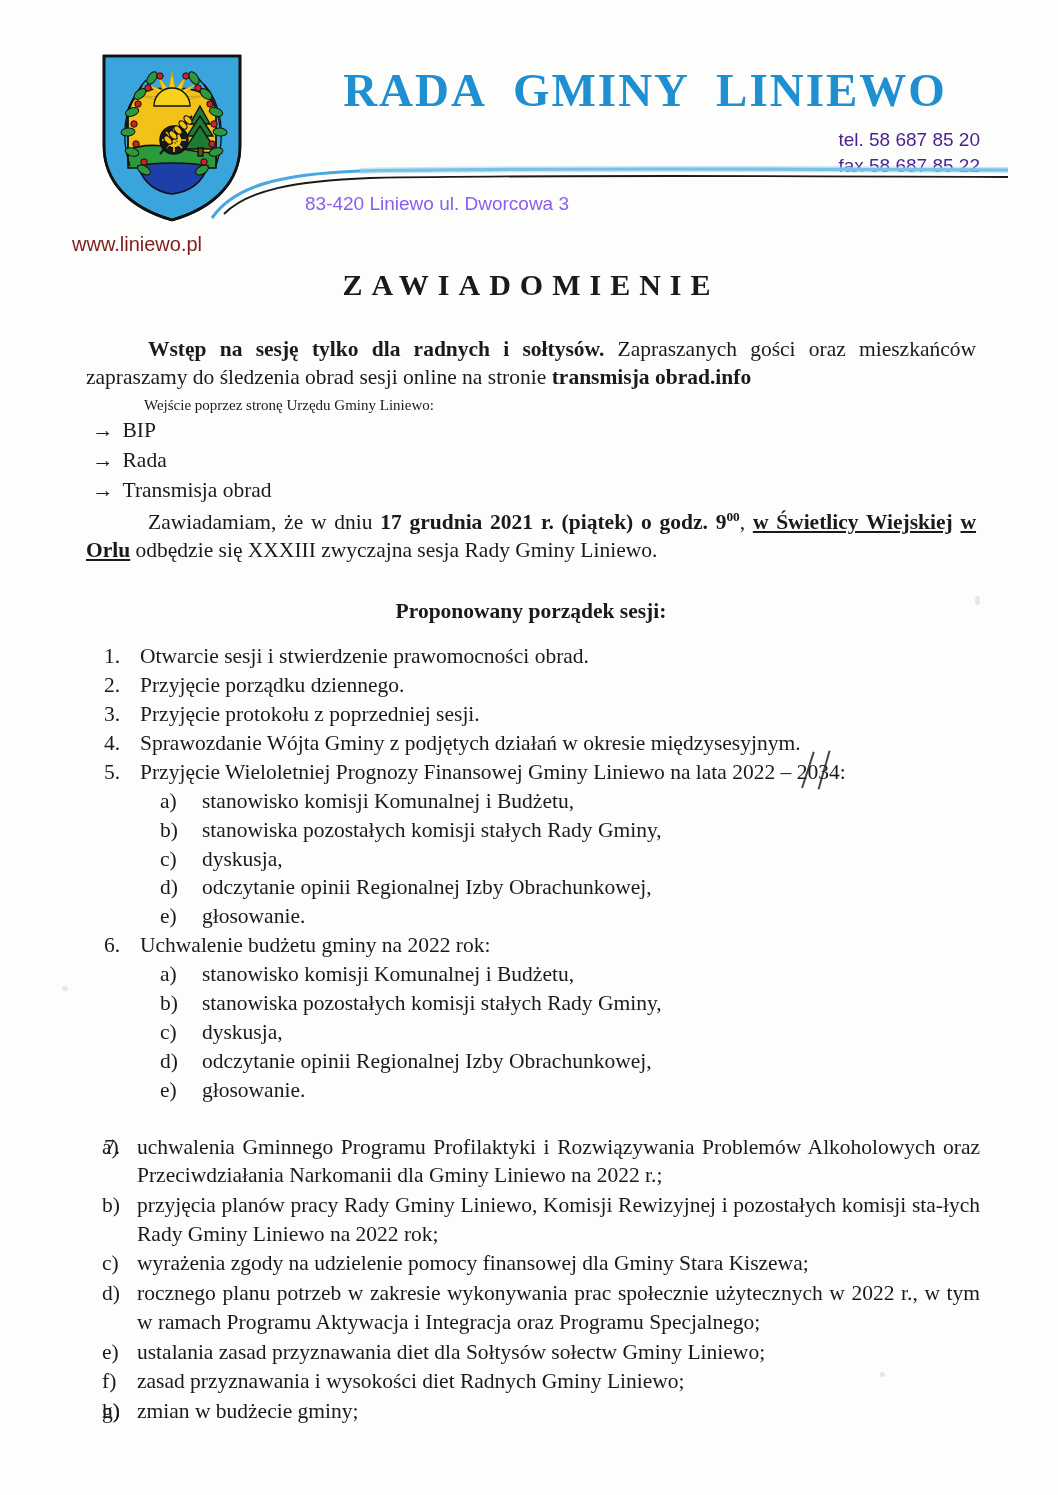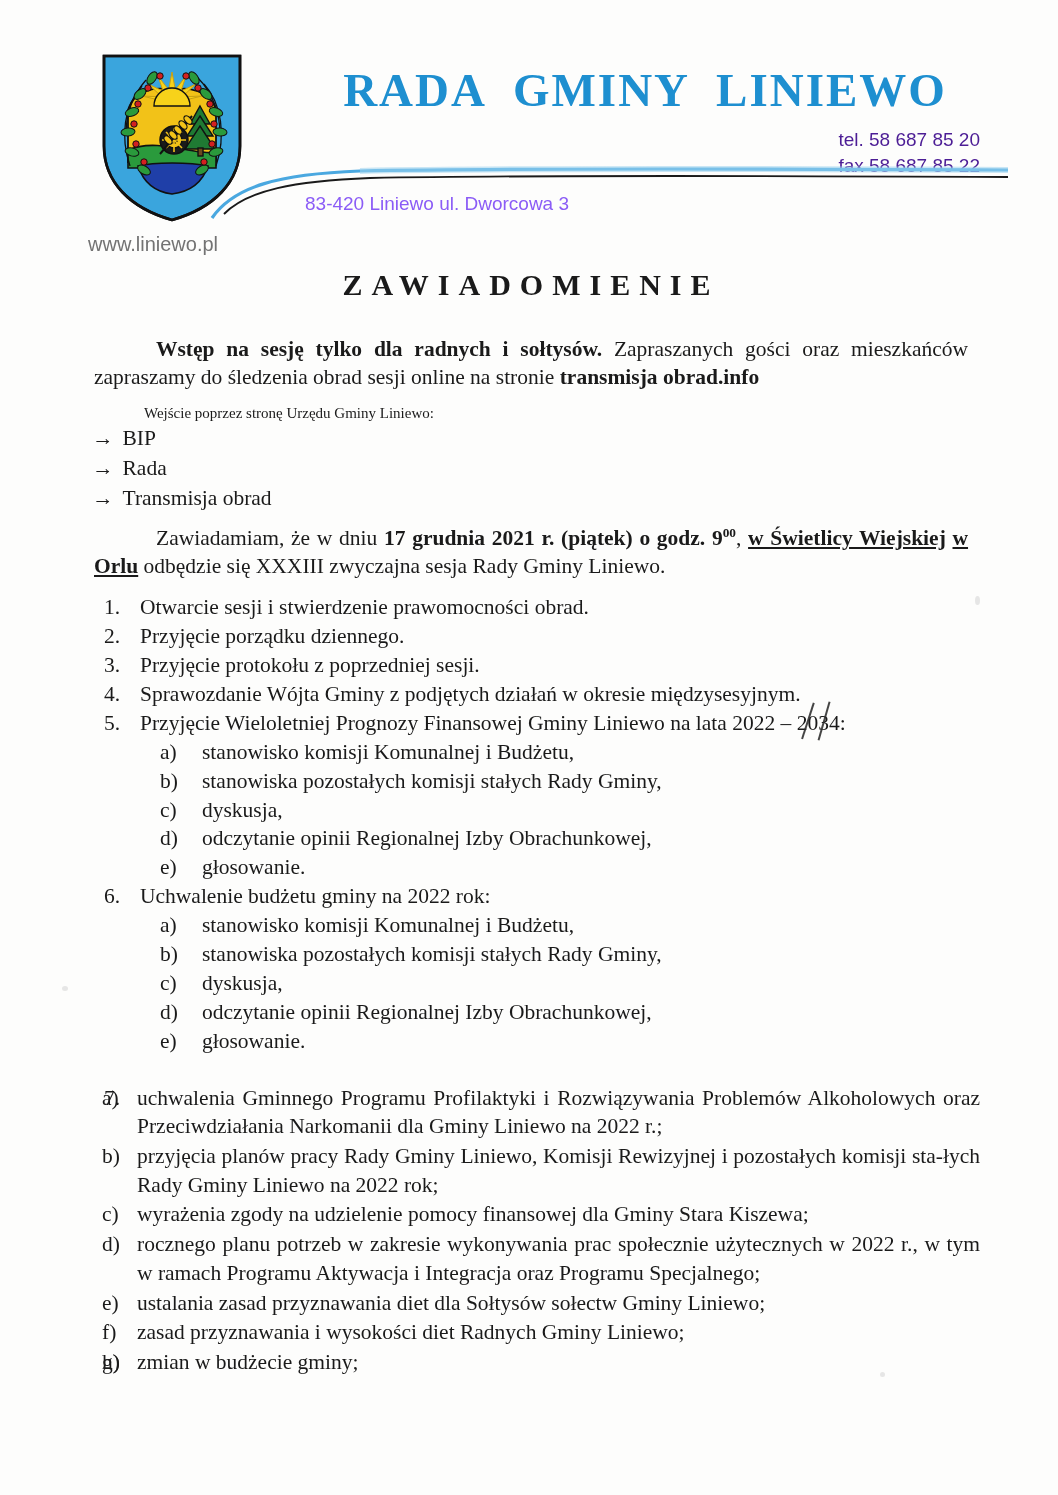--- a/index.html
+++ b/index.html
@@ -73,46 +73,46 @@
   }
   .swoosh {
     position: absolute;
     left: 210px;
     top: 160px;
     width: 800px;
     height: 62px;
   }
   .website {
     position: absolute;
-    left: 88px;
+    left: 72px;
     top: 233px;
     font-family: "Liberation Sans", "DejaVu Sans", sans-serif;
     font-size: 20px;
-    color: #737373;
+    color: #7f1d1d;
     white-space: nowrap;
   }
 
   
   .doc-body {
     position: absolute;
     left: 0;
     top: 268px;
     width: 1058px;
     padding: 0 78px 0 82px;
     box-sizing: border-box;
   }
   .doc-title {
     text-align: center;
     font-size: 30px;
     font-weight: bold;
     letter-spacing: 9px;
     margin: 0 0 34px 0;
   }
   p.para {
-    margin: 12px;
+    margin: 4px;
     font-size: 21.5px;
     line-height: 1.30;
     text-align: justify;
     text-indent: 62px;
   }
   .b { font-weight: bold; }
   .bu { font-weight: bold; text-decoration: underline; }
   sup { font-size: 0.62em; vertical-align: super; line-height: 0; }
 
   .entry-line {
@@ -397,20 +397,21 @@
     <div class="entry-line">Wejście poprzez stronę Urzędu Gminy Liniewo:</div>
 
     <ul class="arrows">
       <li><span class="arrow-glyph">→</span><span>BIP</span></li>
       <li><span class="arrow-glyph">→</span><span>Rada</span></li>
       <li><span class="arrow-glyph">→</span><span>Transmisja obrad</span></li>
     </ul>
 
     <p class="para notice-block"><span>Zawiadamiam, że w dniu </span><span class="b">17 grudnia 2021 r. (piątek) o godz. 9</span><sup class="b">00</sup><span>, </span><span class="bu">w Świetlicy Wiejskiej</span> <span class="bu">w Orlu</span><span> odbędzie się XXXIII zwyczajna sesja Rady Gminy Liniewo.</span></p>
 
+    <div class="section-heading">Proponowany porządek sesji:</div>
 
     <ol class="agenda">
       <li>
         <span class="marker">1.</span>
         <span>Otwarcie sesji i stwierdzenie prawomocności obrad.</span>
       </li>
       <li>
         <span class="marker">2.</span>
         <span>Przyjęcie porządku dziennego.</span>
       </li>

